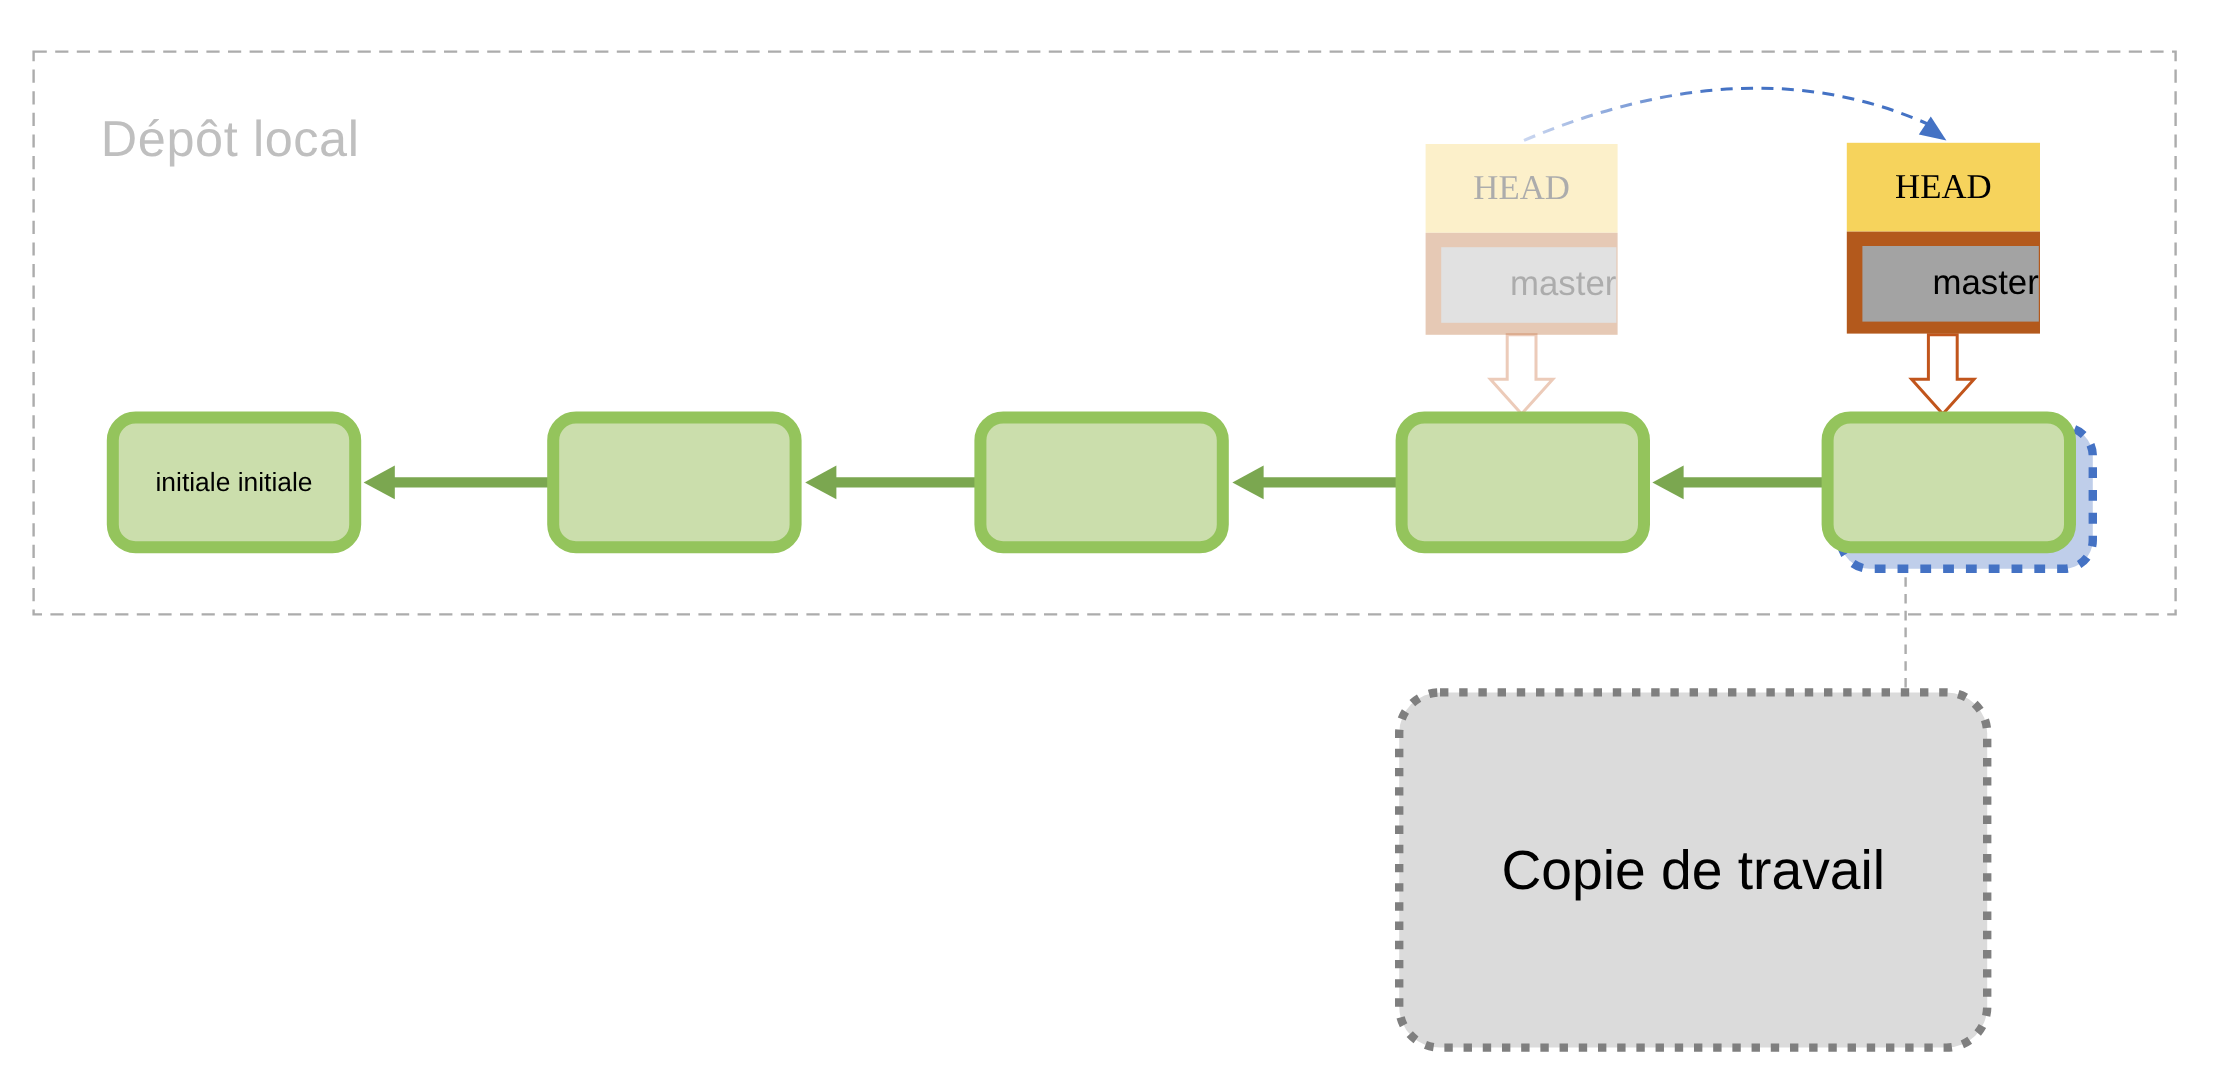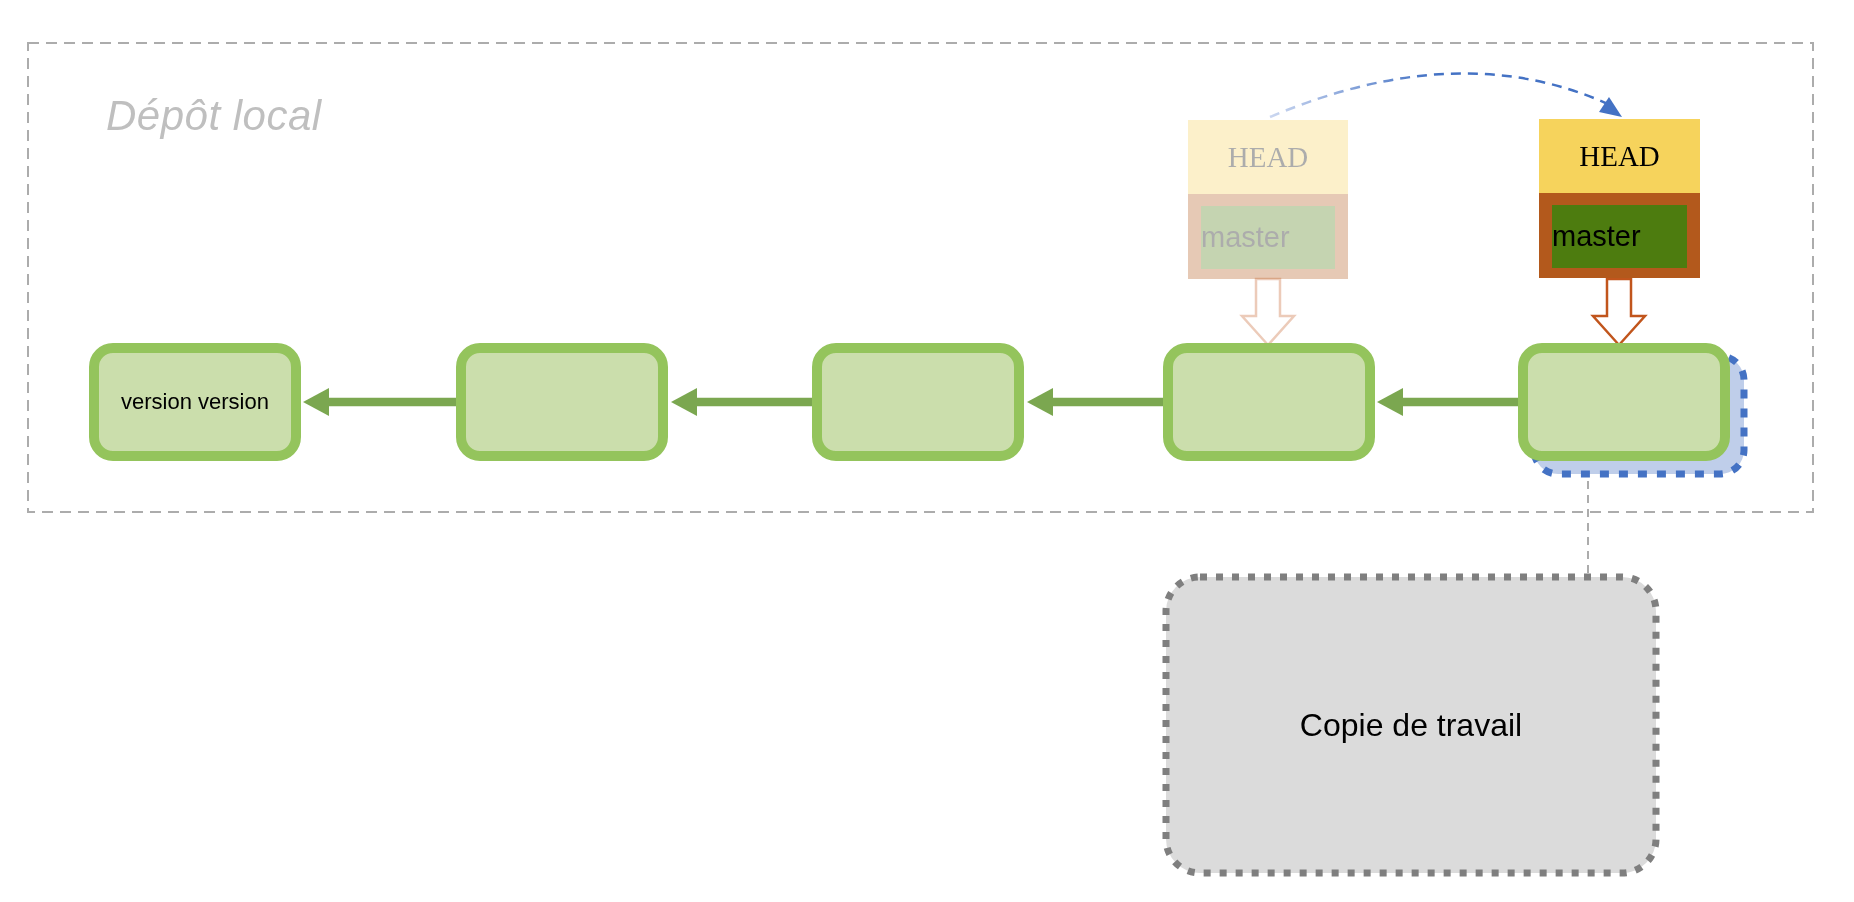--- a/index.html
+++ b/index.html
@@ -17,27 +17,26 @@
   }
   .shapes {
     position: absolute;
     left: 0;
     top: 0;
   }
   .abs { position: absolute; }
 
   
   .repo-label {
-    left: 106px;
+    left: 84px;
     top: 92px;
     font-size: 42px;
     color: #BFBFBF;
     letter-spacing: 0.5px;
     white-space: nowrap;
-    font-style: italic;
   }
 
   
   .commit {
     width: 212px;
     height: 118px;
     top: 343px;
     box-sizing: border-box;
     background: #CBDEAC;
     border: 10px solid #94C45C;
@@ -87,40 +86,41 @@
   }
   .branch-box {
     height: 85px;
     background: #B3591C;
     box-sizing: border-box;
     padding: 12px 13px 10px 13px;
   }
   .branch-inner {
     width: 100%;
     height: 100%;
-    background: #4d7c0f;
-    display: flex;
-    align-items: center;
-    justify-content: flex-start;
+    background: #a3a3a3;
+    display: flex;
+    align-items: center;
+    justify-content: flex-end;
+    padding-left: 12px;
   }
   .branch-label {
     font-size: 29px;
     color: #000000;
   }
 
   
   .working-copy-label {
     left: 1166px;
     top: 577px;
     width: 490px;
     height: 296px;
     display: flex;
     align-items: center;
     justify-content: center;
-    font-size: 32px;
+    font-size: 46px;
     color: #000000;
     z-index: 2;
   }
 </style>
 </head>
 <body>
 
 <div class="canvas">
 
   <svg class="shapes" width="1854" height="902" viewBox="0 0 1854 902">
@@ -168,21 +168,21 @@
 
     <g>
       <path d="M 1270 117 Q 1459 37 1608 104" fill="none" stroke="url(#arcGrad)" stroke-width="2.5" stroke-dasharray="10 7"></path>
       <polygon points="1622,117 1609,97 1599,112" fill="#4472C4"></polygon>
     </g>
   </svg>
 
   <div class="abs repo-label">Dépôt local</div>
 
   <div class="abs commit c1">
-    <span class="commit-label">version version</span>
+    <span class="commit-label">initiale initiale</span>
   </div>
   <div class="abs commit c2">
     <span class="commit-label"></span>
   </div>
   <div class="abs commit c3">
     <span class="commit-label"></span>
   </div>
   <div class="abs commit c4">
     <span class="commit-label"></span>
   </div>

